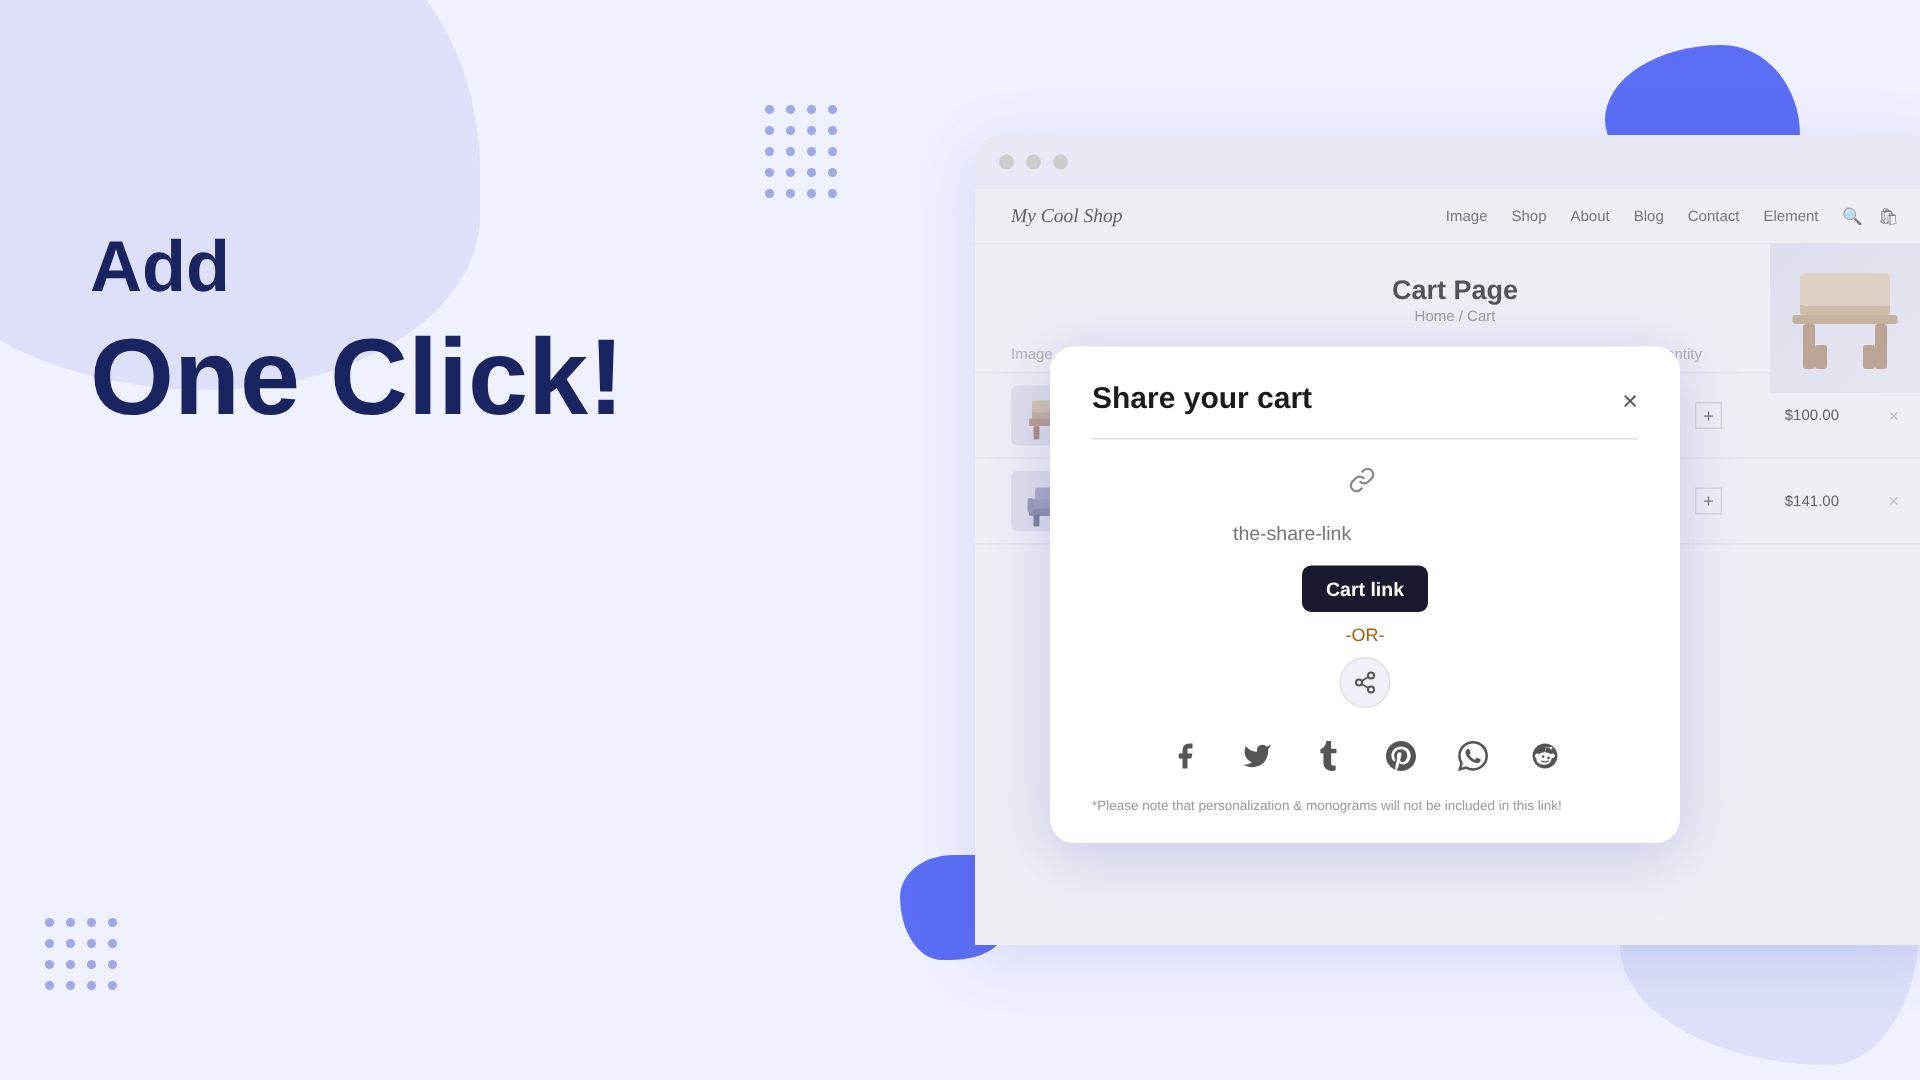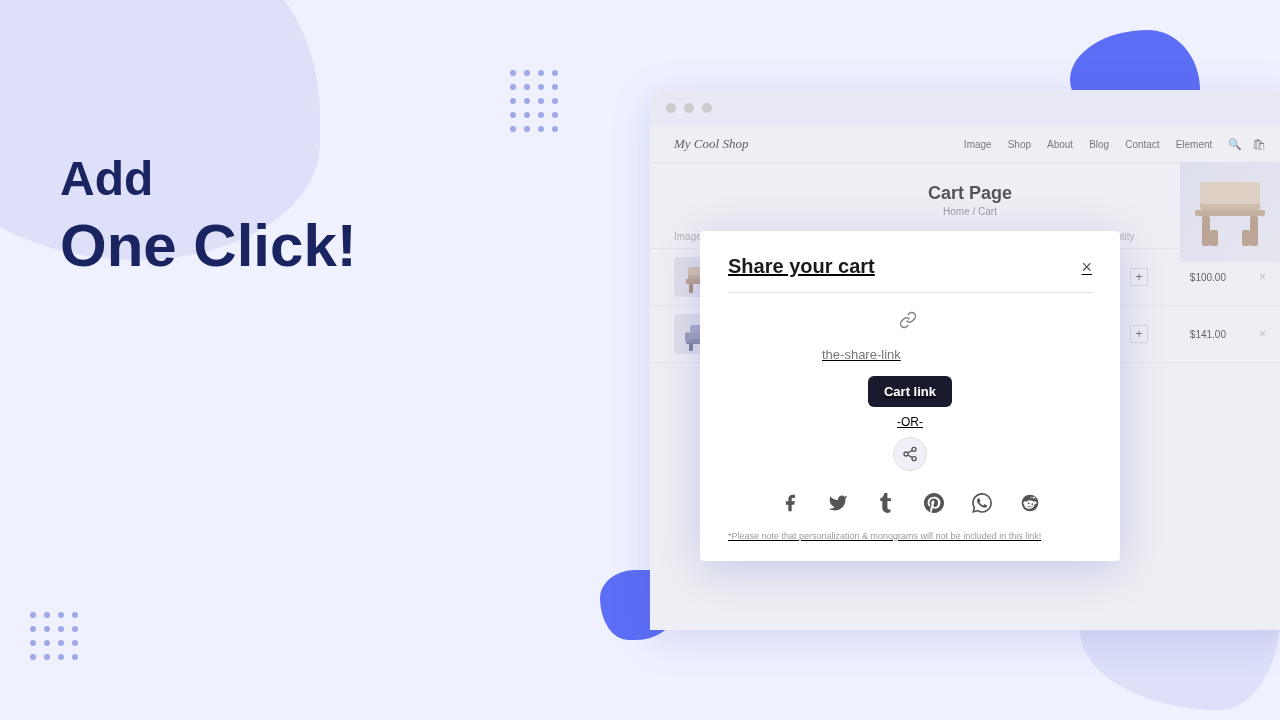--- a/index.html
+++ b/index.html
@@ -88,21 +88,21 @@
       color: #1a2460;
       line-height: 1.2;
     }
     .left-content .line3 {
       font-size: 48px;
       font-weight: 400;
       color: #1a2460;
       line-height: 1.2;
     }
     .left-content .line4 {
-      font-size: 60px;
+      font-size: 72px;
       font-weight: 900;
       color: #1a2460;
       line-height: 1.0;
       margin-top: 8px;
     }
 
     
     .browser-mockup {
       position: absolute;
       right: -10px;
@@ -263,25 +263,24 @@
       top: 0; left: 0; right: 0; bottom: 0;
       background: rgba(200,200,220,0.3);
       z-index: 10;
     }
     .share-modal {
       position: absolute;
       top: 105px;
       left: 50px;
       width: 420px;
       background: white;
-      border-radius: 4px;
+      border-radius: 16px;
       box-shadow: 0 8px 40px rgba(80,90,200,0.25);
       padding: 24px 28px 20px;
       z-index: 11;
-      text-decoration: underline;
     }
     .modal-header {
       display: flex;
       align-items: center;
       justify-content: space-between;
       margin-bottom: 14px;
     }
     .modal-title {
       font-size: 20px;
       font-weight: 700;
@@ -326,21 +325,21 @@
       color: white;
       border: none;
       border-radius: 6px;
       padding: 8px 16px;
       font-size: 13px;
       font-weight: 600;
       cursor: pointer;
     }
     .or-divider {
       font-size: 12px;
-      color: #000000;
+      color: #a16207;
       margin: 0 24px;
       white-space: nowrap;
     }
     .share-icon-btn {
       width: 34px;
       height: 34px;
       border-radius: 50%;
       background: #f0f0f8;
       border: 1px solid #e0e0e0;
       display: flex;

